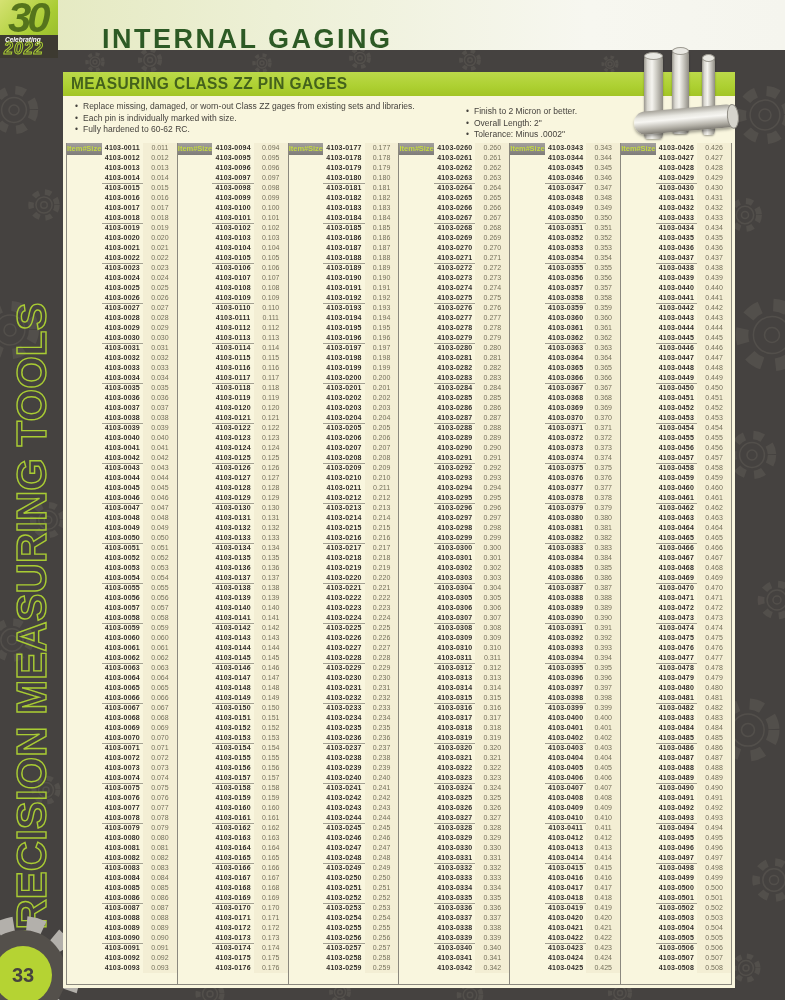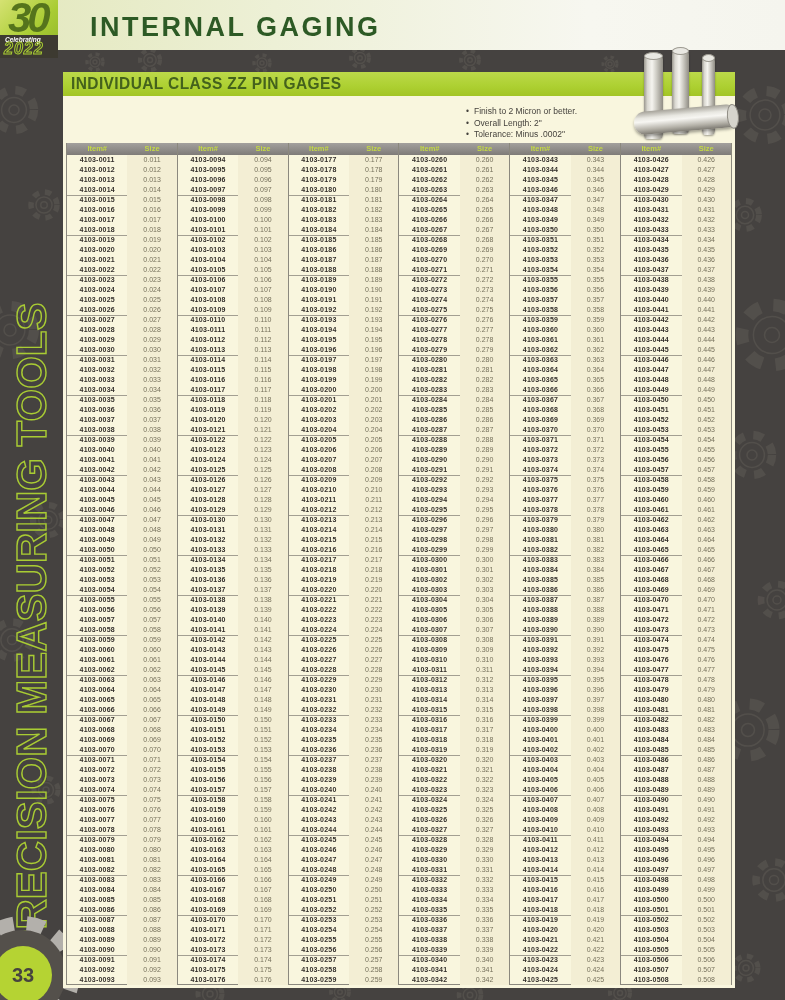--- a/index.html
+++ b/index.html
@@ -60,21 +60,21 @@
   .pin-3{left:64px;top:7px;width:13px;height:78px;}
   .pin-h{position:absolute;left:-4px;top:58px;width:104px;height:23px;border-radius:11px;
     transform:rotate(-5deg);
     background:linear-gradient(180deg,#a6a39a 0%,#e8e7e1 28%,#f7f6f2 45%,#b5b2a9 78%,#7e7b73 100%);
     box-shadow:0 2px 3px rgba(0,0,0,0.35);}
   .pin-h::after{content:"";position:absolute;right:-1px;top:0;width:10px;height:23px;
     border-radius:50%;background:#d6d4cc;border:1px solid #8f8c84;}
   
   .gage-table{position:absolute;left:3px;top:71px;width:666px;height:842px;display:flex;
     border-left:1px solid #8b887e;border-right:1px solid #8b887e;border-bottom:1px solid #8b887e;}
-  .pair{flex:1 1 0;display:flex;flex-direction:column;min-width:0;}
+  .pair{flex:1 1 0;display:flex;flex-direction:row;min-width:0;}
   .pair + .pair{border-left:1px solid #8b887e;}
   .phead{display:flex;height:12px;background:linear-gradient(180deg,#a3a09d 0%,#8f8c89 55%,#7e7b78 100%);}
   .phead span{line-height:12px;font-size:7.5px;font-weight:700;color:#c3d845;text-align:center;}
   .phead .hi{width:55%;}
   .phead .hs{width:45%;}
   .pbody{flex:1;display:flex;flex-direction:column;}
   .r{display:flex;height:10px;line-height:10px;}
   .r:nth-child(4n+1):not(:first-child){box-shadow:inset 0 1px 0 #a39f92;}
   .r .ci{width:55%;text-align:center;font-size:7px;font-weight:700;color:#332f2b;letter-spacing:0.2px;}
   .r .cs{width:45%;text-align:center;font-size:7px;color:#76715c;background:#f3eed4;}
@@ -201,21 +201,21 @@
         <circle r="2.75" stroke-width="1.5"></circle>
       </g>
       <g transform="translate(620,993)" stroke="#5e5a54" fill="none" opacity="0.55">
         <circle r="10" stroke-width="4.2" stroke-dasharray="5 4.5"></circle>
         <circle r="6.2" stroke-width="1.5"></circle>
         <circle r="2.5" stroke-width="1.5"></circle>
       </g>
     </svg>
 
   <div class="topstrip">
-    <h1 class="page-title" style="margin:4px;">INTERNAL GAGING</h1>
+    <h1 class="page-title" style="margin:16px;">INTERNAL GAGING</h1>
   </div>
   <div class="logo">
     <div class="logo-30">30</div>
     <div class="logo-band">
       <div class="logo-celebrating">Celebrating</div>
       <div class="logo-year">2022</div>
     </div>
   </div>
 
   <div class="vtext">PRECISION MEASURING TOOLS</div>
@@ -224,23 +224,28 @@
       <circle r="50" fill="none" stroke="#b3b0ab" stroke-width="16" stroke-dasharray="17 13"></circle>
       <circle r="44" fill="#54504b"></circle>
     </g>
   </svg>
   <div class="page-badge">
     <span>33</span>
   </div>
 
   <div class="panel">
     <div class="section-bar">
-      <span>INDIVIDUAL CLASS ZZ PIN GAGES</span>
+      <span>MEASURING CLASS ZZ PIN GAGES</span>
     </div>
     <div class="intro">
+      <ul class="features features-left">
+        <li>Replace missing, damaged, or worn-out Class ZZ gages from existing sets and libraries.</li>
+        <li>Each pin is individually marked with size.</li>
+        <li>Fully hardened to 60-62 RC.</li>
+      </ul>
       <ul class="features features-right">
         <li>Finish to 2 Micron or better.</li>
         <li>Overall Length: 2"</li>
         <li>Tolerance: Minus .0002"</li>
       </ul>
     </div>
     <div class="gage-table" id="gage-table">
         <div class="pair">
           <div class="phead">
             <span class="hi">Item#</span>

